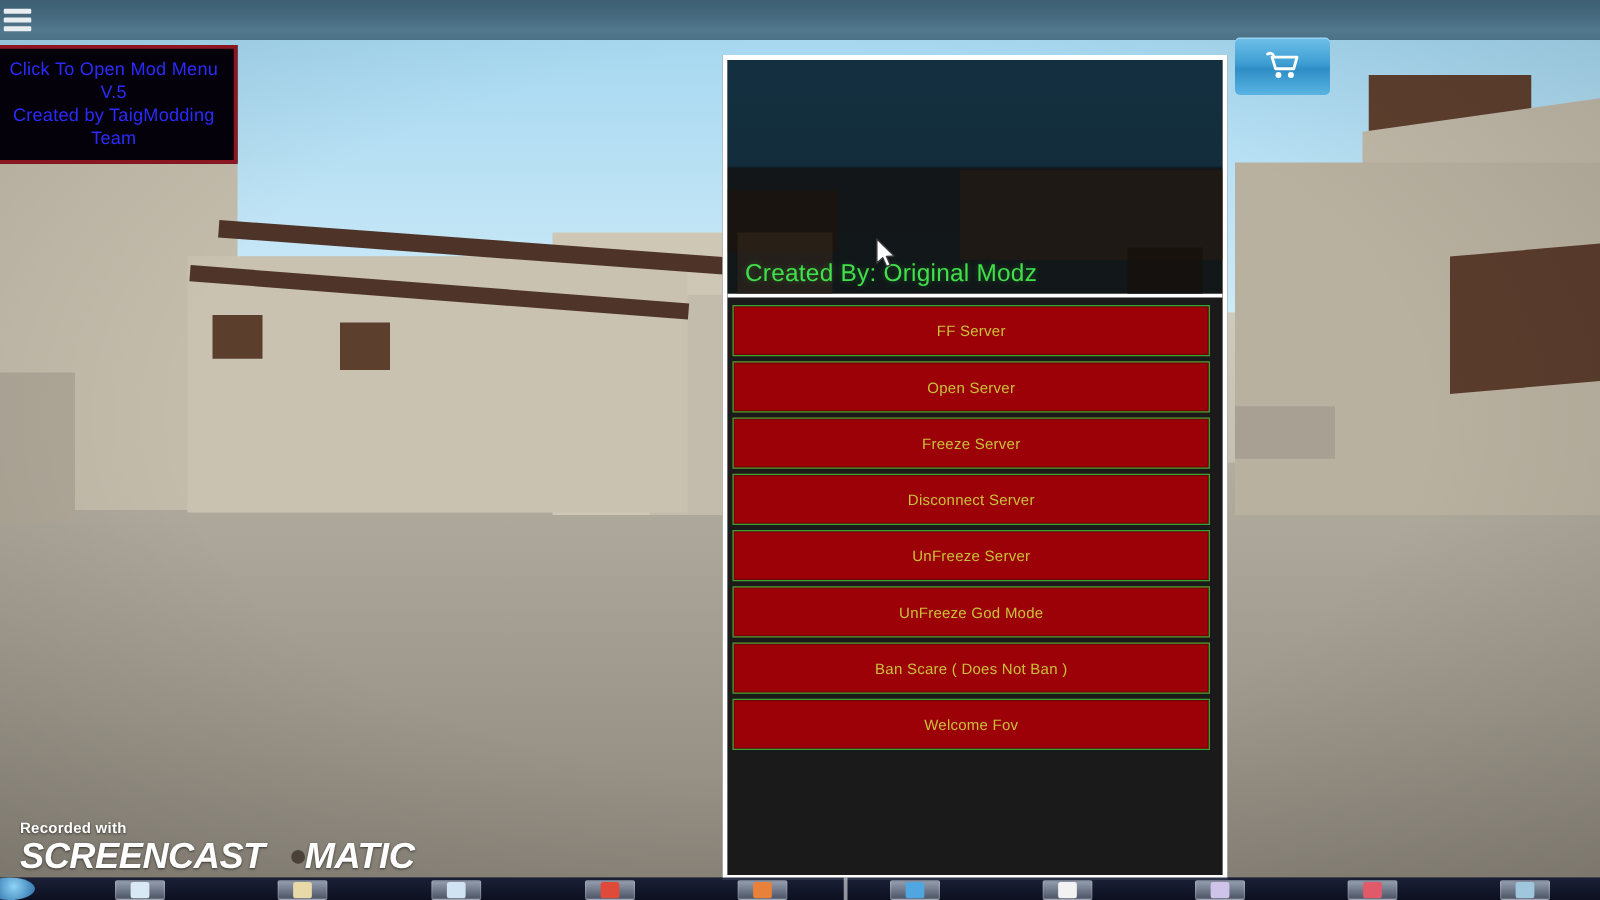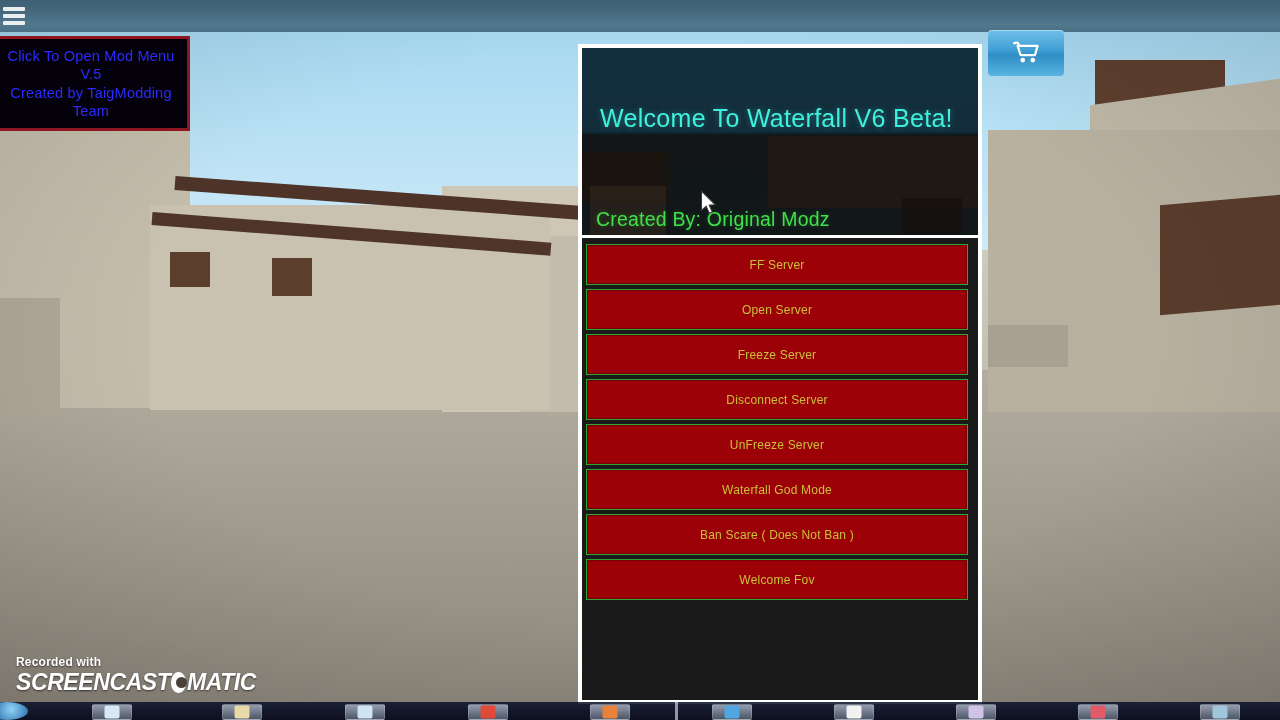--- a/index.html
+++ b/index.html
@@ -119,22 +119,22 @@
     letter-spacing:.2px; cursor:pointer; text-align:center; line-height:38px;
     box-shadow:inset 0 0 0 1px rgba(0,0,0,.25);
   }
 
   
   #cursor { position:absolute; left:700px; top:190px; width:18px; height:26px; pointer-events:none; }
 
   
   #watermark { position:absolute; left:16px; top:655px; width:240px; color:#ffffff; }
   #wmTop { font-size:12px; font-weight:bold; letter-spacing:.2px; text-shadow:0 1px 2px rgba(0,0,0,.6); }
-  #wmMain { font-size:23px; font-weight:bold; font-style:italic; letter-spacing:-.4px;
-    display:flex; align-items:center; gap:1px; text-shadow:0 1px 2px rgba(0,0,0,.6); }
+  #wmMain { font-size:29px; font-weight:bold; font-style:italic; letter-spacing:-.4px;
+    display:flex; align-items:center; gap:16px; text-shadow:0 1px 2px rgba(0,0,0,.6); }
   .wmdot { display:inline-block; width:21px; height:21px; border-radius:50%;
     background:#ffffff; position:relative; }
   .wmdot::after { content:""; position:absolute; left:5px; top:5px; width:11px; height:11px;
     border-radius:50%; background:#4a4238; }
 
   
   #taskbar { position:absolute; left:0; top:702px; width:1280px; height:18px;
     background:linear-gradient(to bottom, rgba(30,35,60,.92), rgba(12,16,32,.97)); }
   .tbicon { position:absolute; top:2px; width:40px; height:16px; border-radius:2px;
     background:linear-gradient(to bottom, rgba(190,200,215,.75), rgba(120,132,150,.6));
@@ -199,30 +199,29 @@
     <span class="ln">Created by TaigModding</span>
     <span class="ln">Team</span>
   </div>
 
   <div id="panel">
     <div id="panelHeader">
       <div id="hdrB1"></div>
       <div id="hdrB2"></div>
       <div id="hdrB4"></div>
       <div id="hdrB3"></div>
-      <div id="welcomeTitle">Welcome To Waterfall V6 Beta!</div>
       <div id="createdBy">Created By: Original Modz</div>
     </div>
     <div id="panelBody">
         <button class="modbtn">FF Server</button>
         <button class="modbtn">Open Server</button>
         <button class="modbtn">Freeze Server</button>
         <button class="modbtn">Disconnect Server</button>
         <button class="modbtn">UnFreeze Server</button>
-        <button class="modbtn">Waterfall God Mode</button>
+        <button class="modbtn">UnFreeze God Mode</button>
         <button class="modbtn">Ban Scare ( Does Not Ban )</button>
         <button class="modbtn">Welcome Fov</button>
       </div>
   </div>
 
   <svg id="cursor" viewBox="0 0 18 26" style="left: 700px; top: 190px;">
     <path d="M1.5 1.2 L1.5 20.5 L6.2 16.2 L9.3 23.2 L12.2 21.9 L9.2 15.1 L15.3 14.8 Z" fill="#ffffff" stroke="#3a3a3a" stroke-width="1.1" stroke-linejoin="round"></path>
   </svg>
 
   <div id="watermark">

